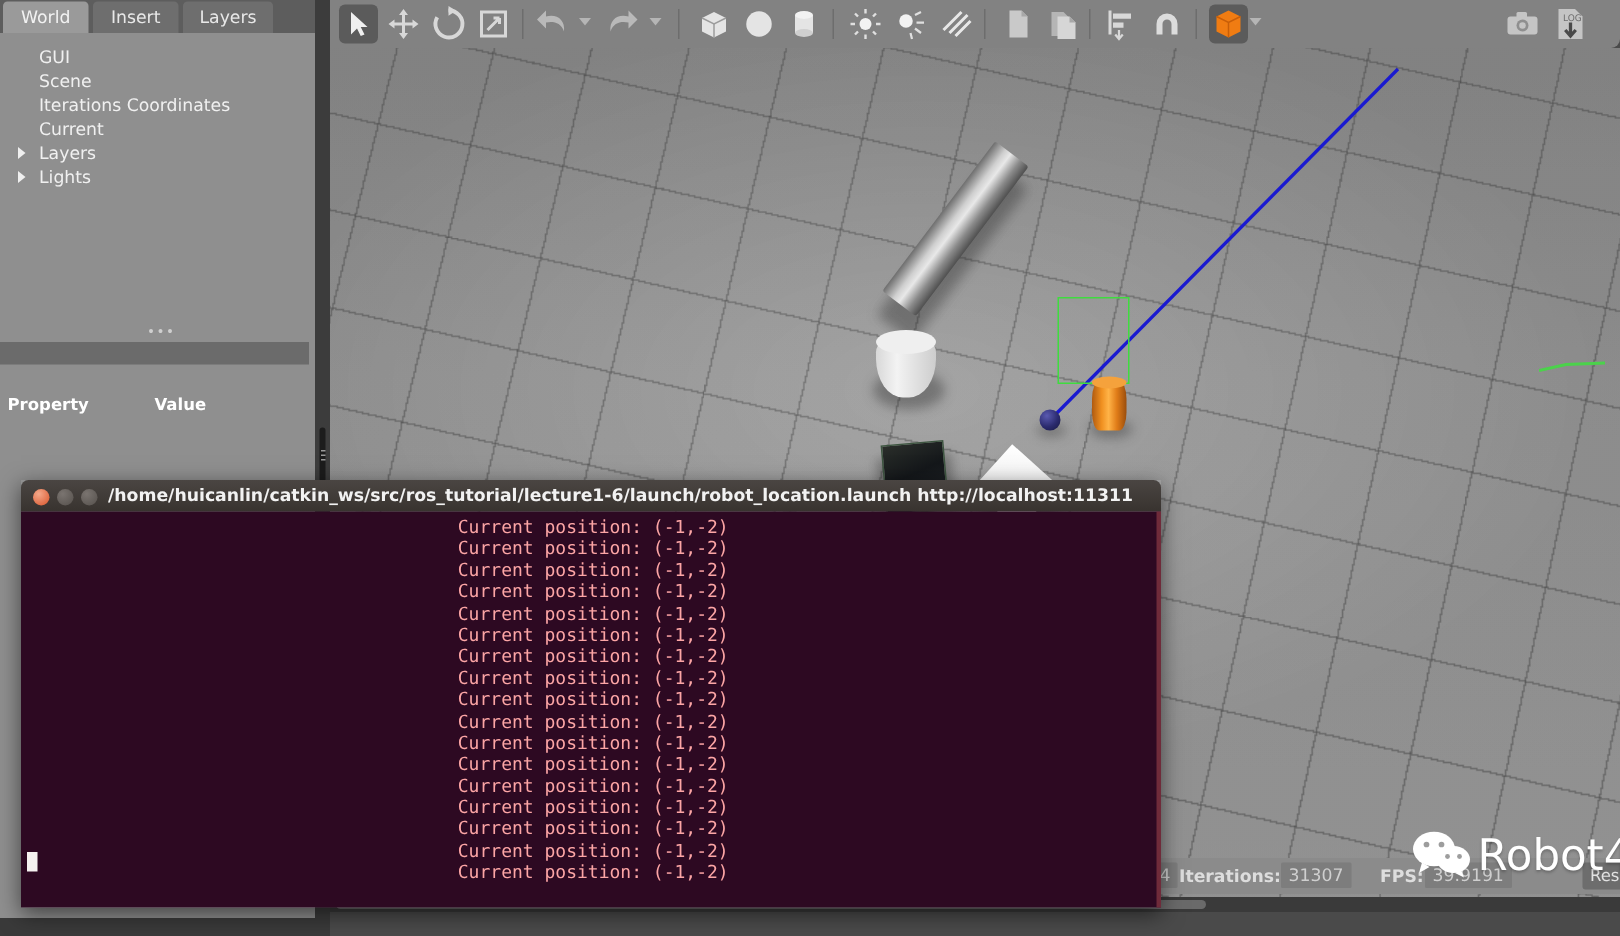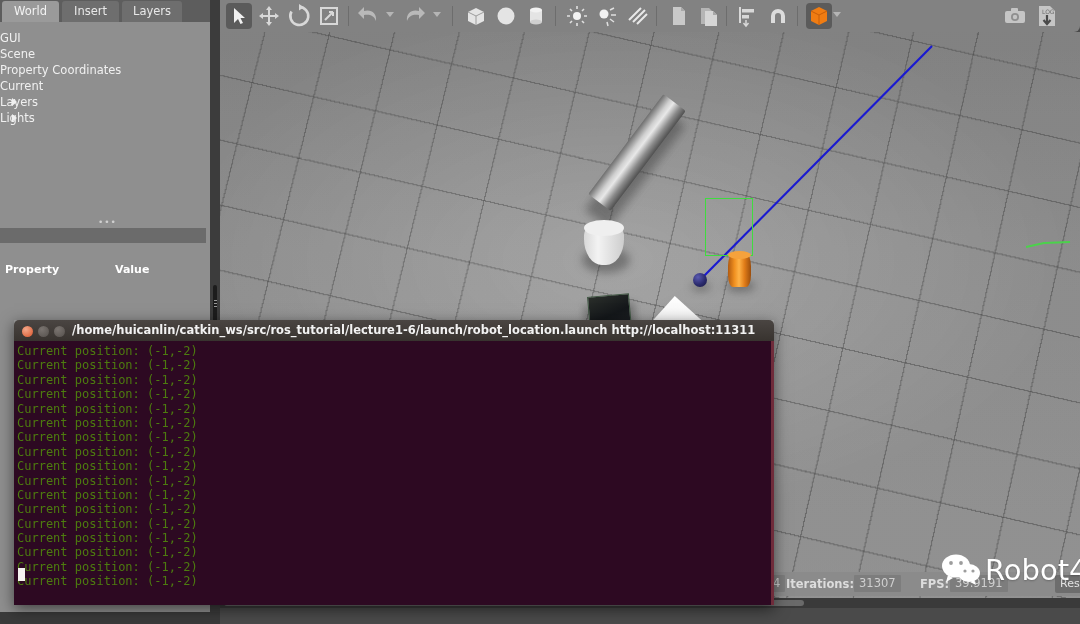--- a/index.html
+++ b/index.html
@@ -31,21 +31,21 @@
   #tab-world  { left: 2px;  width: 57px; }
   #tab-insert { left: 62px; width: 57px; }
   #tab-layers { left: 122px; width: 60px; }
 
   #world-tree {
     position: absolute; left: 0; top: 22px; width: 210px; height: 200px;
     background: #8f8f8f; padding-top: 8px;
   }
   .tree-row {
     position: relative; height: 16px; line-height: 16px;
-    color: #f0f0f0; font-size: 11.5px; cursor: default;
+    color: #f0f0f0; font-size: 11.5px; padding-left: 26px; cursor: default;
     white-space: nowrap;
   }
   .tree-arrow {
     position: absolute; left: 12px; top: 4px;
     width: 0; height: 0;
     border-left: 5px solid #f0f0f0;
     border-top: 4px solid transparent;
     border-bottom: 4px solid transparent;
   }
 
@@ -55,21 +55,21 @@
   }
   #prop-header {
     position: absolute; left: 0; top: 3px; width: 206px; height: 15px;
     background: #6b6b6b;
   }
   #prop-header .col {
     position: absolute; top: 0; height: 15px; line-height: 15px;
     color: #ffffff; font-size: 11px; font-weight: bold; margin-top: 34px;
   }
   #col-property { left: 5px; }
-  #col-value { left: 115px; }
+  #col-value { left: 103px; }
   #prop-grip {
     position: absolute; left: 98px; top: -6px; width: 10px; height: 6px;
     color: #cfcfcf; font-size: 9px; letter-spacing: 1px; line-height: 6px;
   }
 
   
   #v-splitter {
     position: absolute; left: 210px; top: 0; width: 10px; height: 612px;
     background: #3c3c3c;
   }
@@ -286,22 +286,23 @@
   }
   #term-body {
     position: absolute; left: 0; top: 21px; width: 760px; height: 264px;
     background: #2d0922;
     overflow: hidden;
     font-family: "DejaVu Sans Mono", monospace;
     font-size: 12px;
     padding: 3px 0 0 3px;
   }
   .term-line {
-    height: 14.4px; line-height: 14.4px; color: #4d7c0f;
+    height: 14.4px; line-height: 14.4px; color: #fca5a5;
     white-space: pre;
+    text-align: center;
   }
   #term-cursor {
     position: absolute; left: 4px; top: 248px; width: 7px; height: 13px;
     background: #f5f2f0;
   }
   #term-right-border {
     position: absolute; left: 757px; top: 21px; width: 3px; height: 264px;
     background: #6f2b3a;
   }
 </style>
@@ -319,21 +320,21 @@
     </div>
 
     <div id="world-tree">
       <div class="tree-row">
         <span>GUI</span>
       </div>
       <div class="tree-row">
         <span>Scene</span>
       </div>
       <div class="tree-row">
-        <span>Property Coordinates</span>
+        <span>Iterations Coordinates</span>
       </div>
       <div class="tree-row">
         <span>Current</span>
       </div>
       <div class="tree-row">
         <span class="tree-arrow"></span>
         <span>Layers</span>
       </div>
       <div class="tree-row">
         <span class="tree-arrow"></span>

